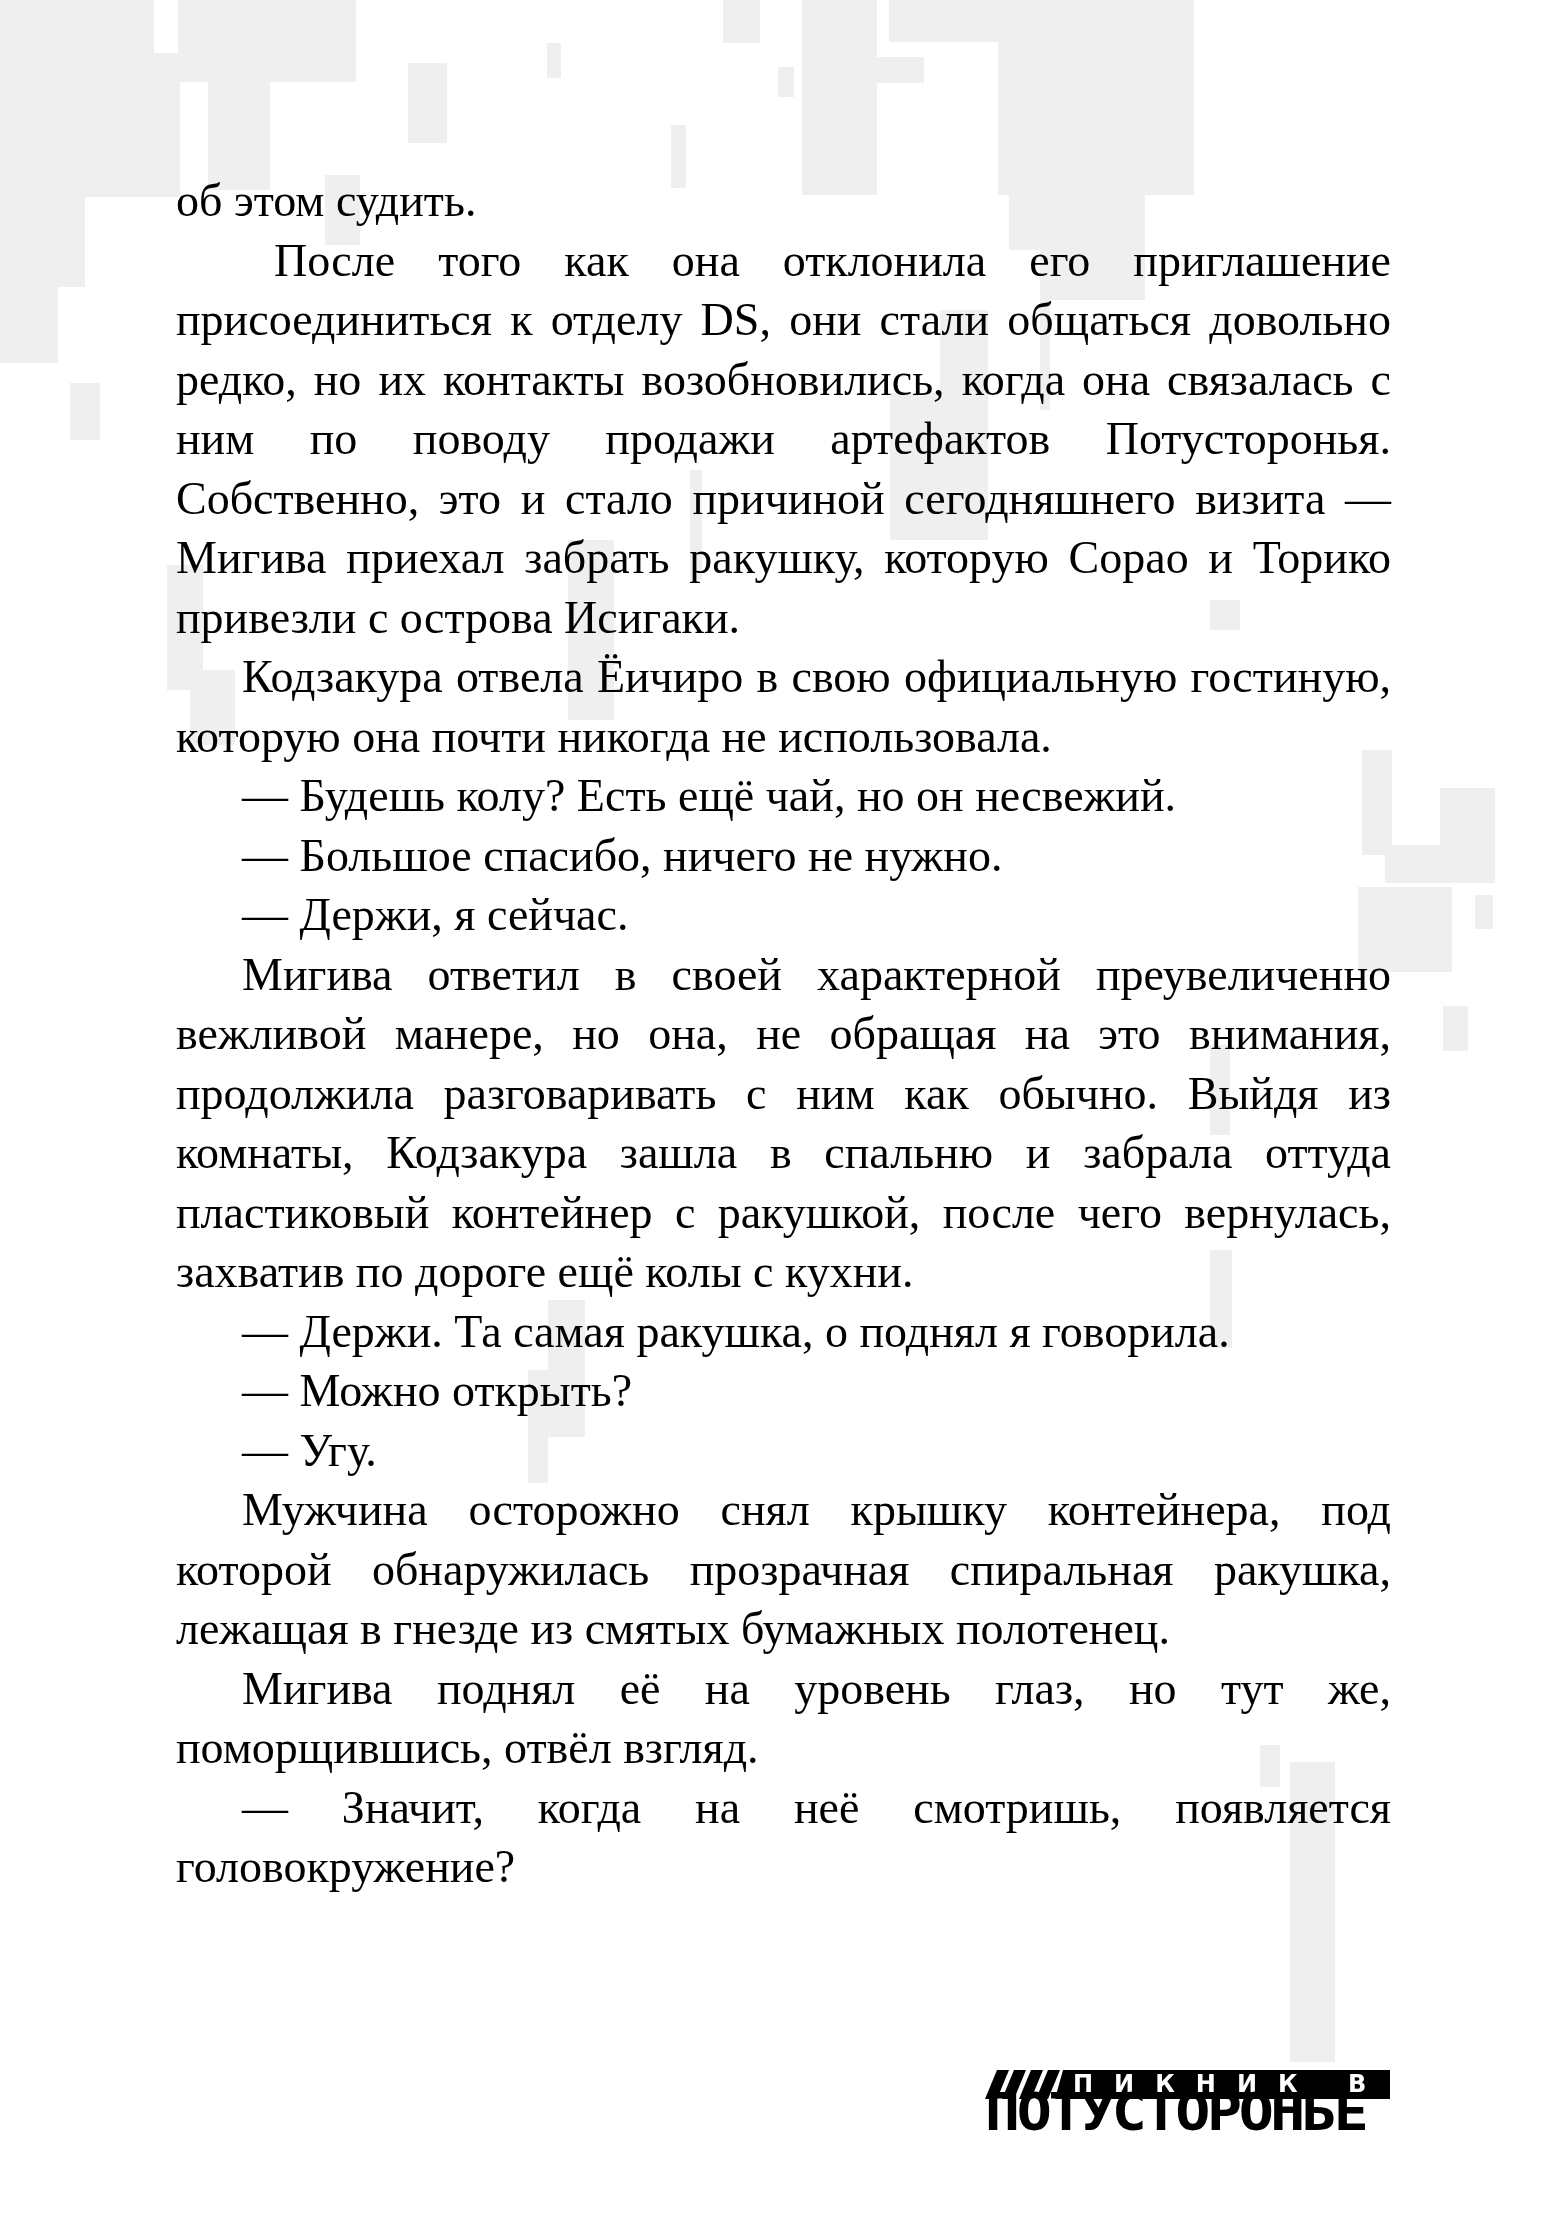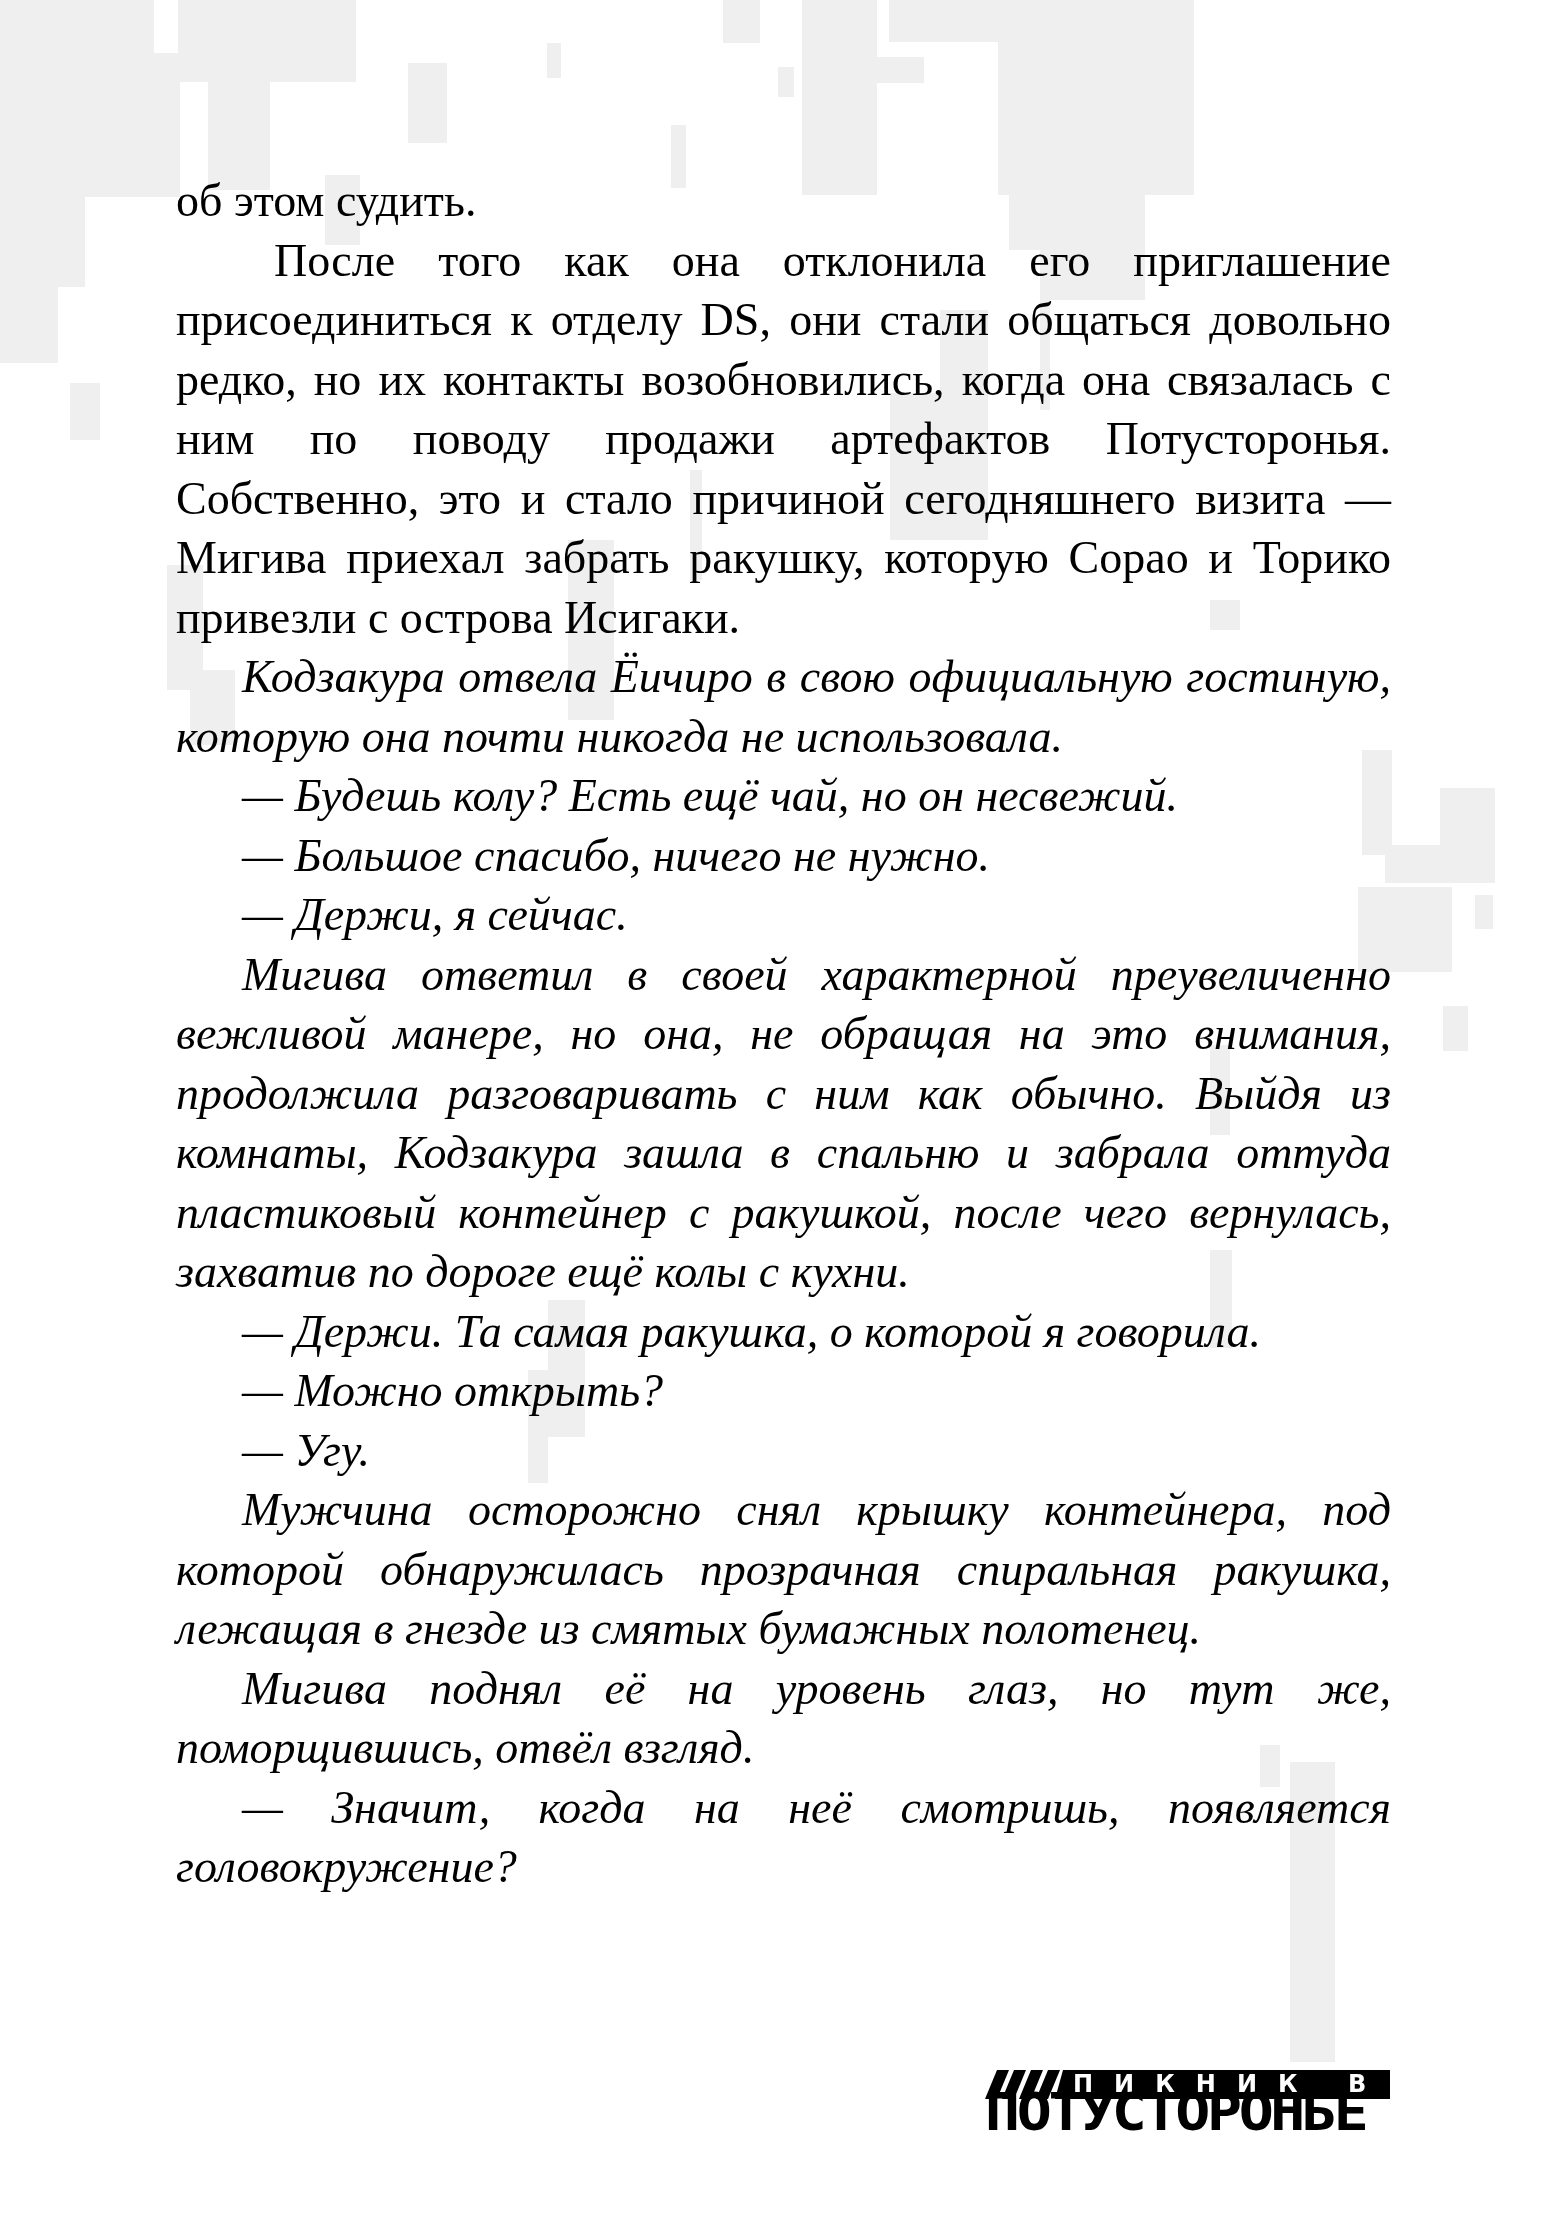--- a/index.html
+++ b/index.html
@@ -6,21 +6,21 @@
   body { width: 1567px; height: 2233px; background: #ffffff; position: relative; overflow: hidden; }
   .bg { position: absolute; left: 0; top: 0; width: 1567px; height: 2233px; z-index: 0; }
   .blk { position: absolute; background: #efefef; }
   .page-text {
     position: absolute; left: 176px; top: 171px; width: 1215px; z-index: 1;
     font-family: "Liberation Serif", "DejaVu Serif", serif;
     font-size: 46px; line-height: 59.5px; color: #000;
   }
   .page-text p { margin: 0; text-align: justify; text-align-last: left; }
   .page-text p.i1 { text-indent: 98px; }
-  .page-text p.i2 { text-indent: 66px; font-style: italic; }
+  .page-text p.i2 { text-indent: 66px; }
   .logo { position: absolute; left: 985px; top: 2055px; width: 405px; height: 80px; z-index: 1; }
   .logo-top { position: absolute; left: 0; top: 0; width: 405px; height: 29px; margin-top: 15px; }
   .logo-slashes { position: absolute; left: 0; top: 0; width: 78px; height: 29px; }
   .logo-bar { position: absolute; left: 70px; top: 0; width: 335px; height: 29px; background: #000;
     clip-path: polygon(8px 0, 100% 0, 100% 100%, 0 100%); }
   .logo-top-text { position: absolute; left: 88px; top: 0; width: 310px; height: 29px;
     font-family: "DejaVu Sans", sans-serif; font-weight: bold; font-size: 24px; line-height: 29px;
     color: #fff; letter-spacing: 21px; white-space: nowrap; }
   .logo-bottom { position: absolute; left: 0; top: 36px; width: 405px; height: 43px;
     font-family: "DejaVu Sans Mono", monospace; font-weight: bold; font-size: 52px; line-height: 43px;
@@ -79,21 +79,21 @@
 </div>
 
 <div class="page-text">
   <p>об этом судить.</p>
   <p class="i1">После того как она отклонила его приглашение присоединиться к отделу DS, они стали общаться довольно редко, но их контакты возобновились, когда она связалась с ним по поводу продажи артефактов Потусторонья. Собственно, это и стало причиной сегодняшнего визита — Мигива приехал забрать ракушку, которую Сорао и Торико привезли с острова Исигаки.</p>
   <p class="i2">Кодзакура отвела Ёичиро в свою официальную гостиную, которую она почти никогда не использовала.</p>
   <p class="i2">— Будешь колу? Есть ещё чай, но он несвежий.</p>
   <p class="i2">— Большое спасибо, ничего не нужно.</p>
   <p class="i2">— Держи, я сейчас.</p>
   <p class="i2">Мигива ответил в своей характерной преувеличенно вежливой манере, но она, не обращая на это внимания, продолжила разговаривать с ним как обычно. Выйдя из комнаты, Кодзакура зашла в спальню и забрала оттуда пластиковый контейнер с ракушкой, после чего вернулась, захватив по дороге ещё колы с кухни.</p>
-  <p class="i2">— Держи. Та самая ракушка, о которой я говорила.</p>
+  <p class="i2">— Держи. Та самая ракушка, о поднял я говорила.</p>
   <p class="i2">— Можно открыть?</p>
   <p class="i2">— Угу.</p>
   <p class="i2">Мужчина осторожно снял крышку контейнера, под которой обнаружилась прозрачная спиральная ракушка, лежащая в гнезде из смятых бумажных полотенец.</p>
   <p class="i2">Мигива поднял её на уровень глаз, но тут же, поморщившись, отвёл взгляд.</p>
   <p class="i2">— Значит, когда на неё смотришь, появляется головокружение?</p>
 </div>
 
 <div class="logo">
   <div class="logo-top">
     <svg class="logo-slashes" viewBox="0 0 78 29" width="78" height="29">

